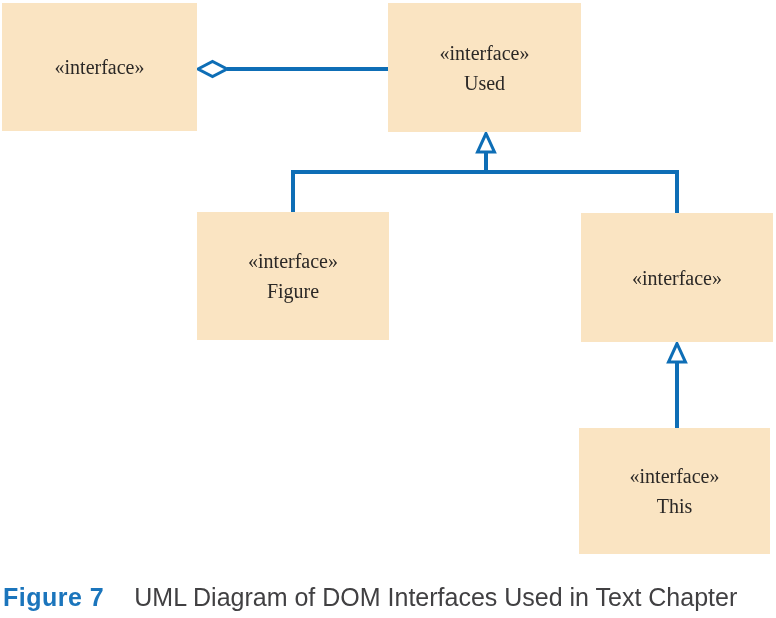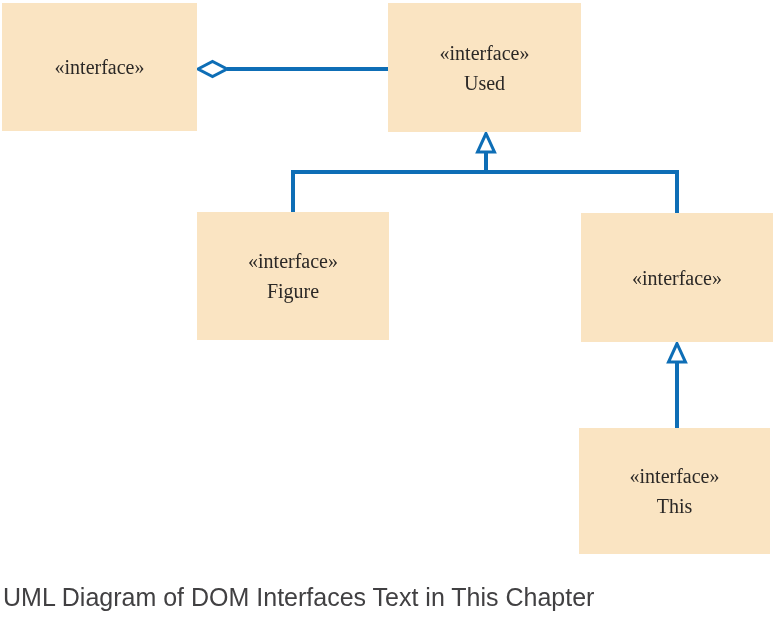--- a/index.html
+++ b/index.html
@@ -116,16 +116,17 @@
   <div class="uml-box box-characterdata">
     <span>«interface»</span>
   </div>
 
   <div class="uml-box box-text">
     <span>«interface»</span>
     <span>This</span>
   </div>
 
   <div class="figure-caption">
-    <span class="fig-text">UML Diagram of DOM Interfaces Text in This Chapter</span>
+    <span class="fig-label">Figure 7</span>
+    <span class="fig-text">UML Diagram of DOM Interfaces Used in Text Chapter</span>
   </div>
 
 </div>
 
 </body></html>

